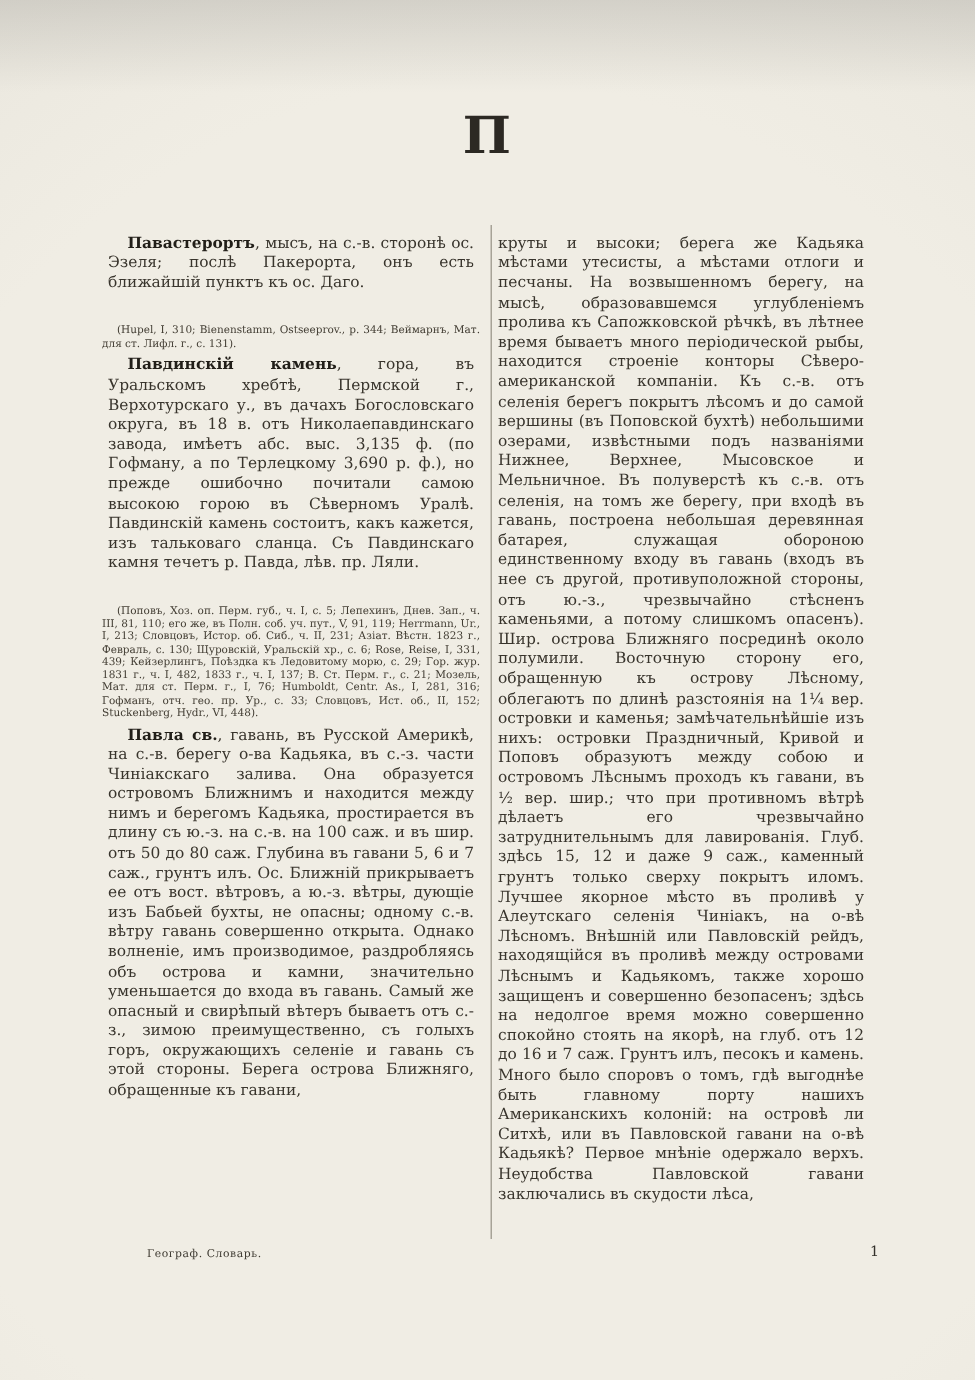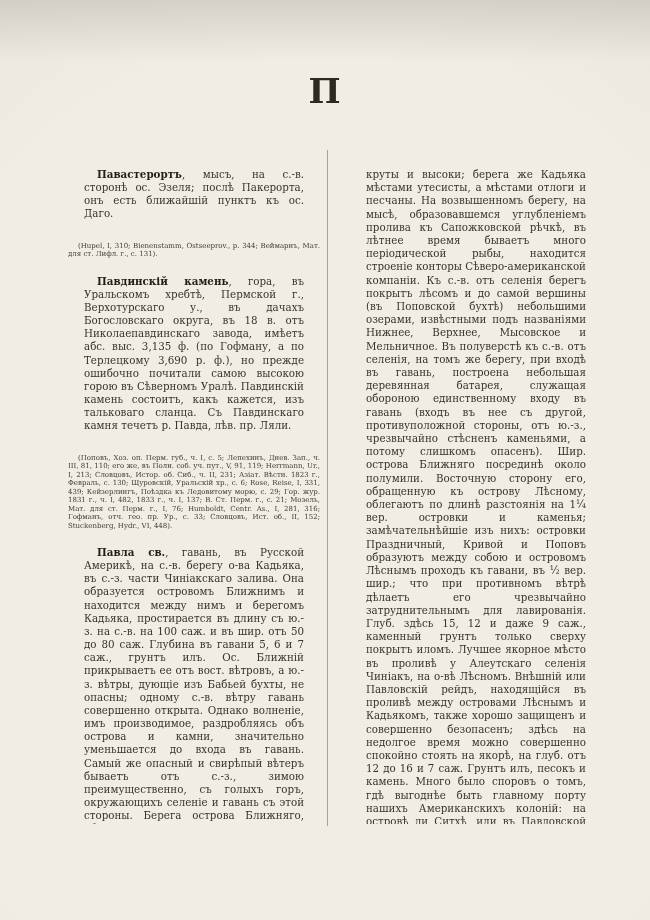--- a/index.html
+++ b/index.html
@@ -19,26 +19,26 @@
     pointer-events:none;
   }
   .section-letter{
     position:absolute;top:74px;left:0;width:650px;
     text-align:center;font-size:34px;line-height:34px;font-weight:bold;
     letter-spacing:1px;color:#2c2923;
   }
   .columns{position:absolute;top:152px;left:68px;width:520px;height:672px;}
   .col{position:absolute;top:0;width:252px;height:672px;overflow:hidden;text-align:justify;}
   .col.left{left:0;}
-  .col.right{left:282px;}
+  .col.right{left:260px;}
   .divider{
     position:absolute;left:327px;top:150px;width:1px;height:676px;
     background:#8f897d;opacity:.75;
   }
-  p{margin:16px;}
+  p{margin:4px;}
   .entry-par{
     font-size:10.3px;line-height:13.15px;text-indent:13px;color:#38342c;
   }
   .entry-term{font-weight:bold;color:#211e18;}
   .citation{
     font-size:7px;line-height:8.5px;text-indent:10px;
     margin:21px 0 4px;color:#413c32;
   }
   .entry{margin-bottom:2px;}
   .cont-par{
@@ -81,14 +81,18 @@
       </div>
 
     </div>
 
     <div class="col right">
       <p class="cont-par">круты и высоки; берега же Кадьяка мѣстами утесисты, а мѣстами отлоги и песчаны. На возвышенномъ берегу, на мысѣ, образовавшемся углубленіемъ пролива къ Сапожковской рѣчкѣ, въ лѣтнее время бываетъ много періодической рыбы, находится строеніе конторы Сѣверо-американской компаніи. Къ с.-в. отъ селенія берегъ покрытъ лѣсомъ и до самой вершины (въ Поповской бухтѣ) небольшими озерами, извѣстными подъ названіями Нижнее, Верхнее, Мысовское и Мельничное. Въ полуверстѣ къ с.-в. отъ селенія, на томъ же берегу, при входѣ въ гавань, построена небольшая деревянная батарея, служащая обороною единственному входу въ гавань (входъ въ нее съ другой, противуположной стороны, отъ ю.-з., чрезвычайно стѣсненъ каменьями, а потому слишкомъ опасенъ). Шир. острова Ближняго посрединѣ около полумили. Восточную сторону его, обращенную къ острову Лѣсному, облегаютъ по длинѣ разстоянія на 1¼ вер. островки и каменья; замѣчательнѣйшіе изъ нихъ: островки Праздничный, Кривой и Поповъ образуютъ между собою и островомъ Лѣснымъ проходъ къ гавани, въ ½ вер. шир.; что при противномъ вѣтрѣ дѣлаетъ его чрезвычайно затруднительнымъ для лавированія. Глуб. здѣсь 15, 12 и даже 9 саж., каменный грунтъ только сверху покрытъ иломъ. Лучшее якорное мѣсто въ проливѣ у Алеутскаго селенія Чиніакъ, на о-вѣ Лѣсномъ. Внѣшній или Павловскій рейдъ, находящійся въ проливѣ между островами Лѣснымъ и Кадьякомъ, также хорошо защищенъ и совершенно безопасенъ; здѣсь на недолгое время можно совершенно спокойно стоять на якорѣ, на глуб. отъ 12 до 16 и 7 саж. Грунтъ илъ, песокъ и камень. Много было споровъ о томъ, гдѣ выгоднѣе быть главному порту нашихъ Американскихъ колоній: на островѣ ли Ситхѣ, или въ Павловской гавани на о-вѣ Кадьякѣ? Первое мнѣніе одержало верхъ. Неудобства Павловской гавани заключались въ скудости лѣса,</p>
     </div>
 
   </div>
 
+  <div class="footer">
+    <span class="footer-title">Географ. Словарь.</span>
+    <span class="page-number">1</span>
+  </div>
 
 </div>
 
 </body></html>

